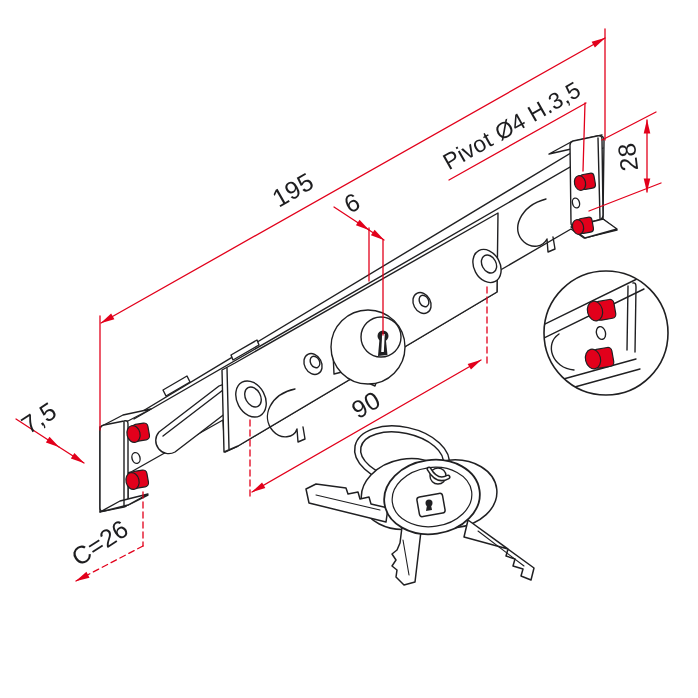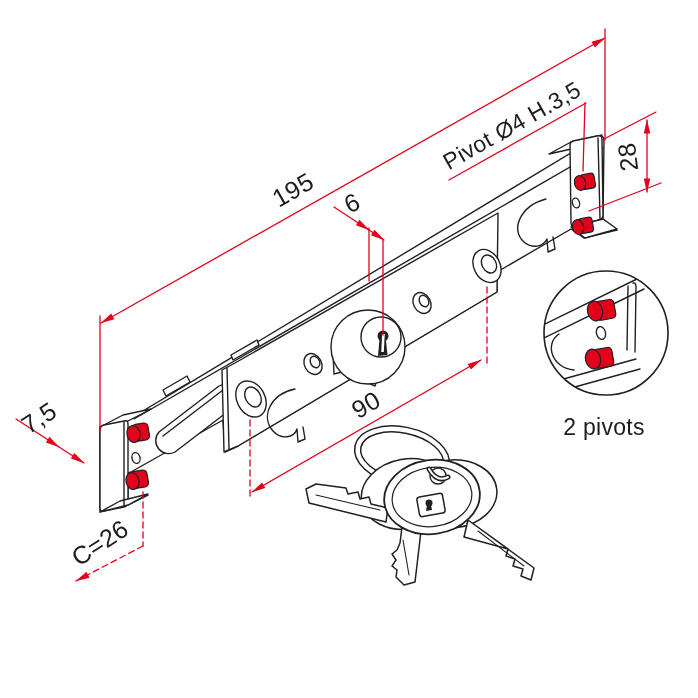--- a/index.html
+++ b/index.html
@@ -183,15 +183,14 @@
   </g>
 </svg>
 
 <div class="dim lbl-195">195</div>
 <div class="dim small lbl-pivot">Pivot Ø4 H.3,5</div>
 <div class="dim lbl-28">28</div>
 <div class="dim lbl-6">6</div>
 <div class="dim lbl-75">7,5</div>
 <div class="dim lbl-90">90</div>
 <div class="dim lbl-c26">C=26</div>
-<div class="dim small lbl-2pivots">2 pivots</div>
 
 </div>
 
 </body></html>

